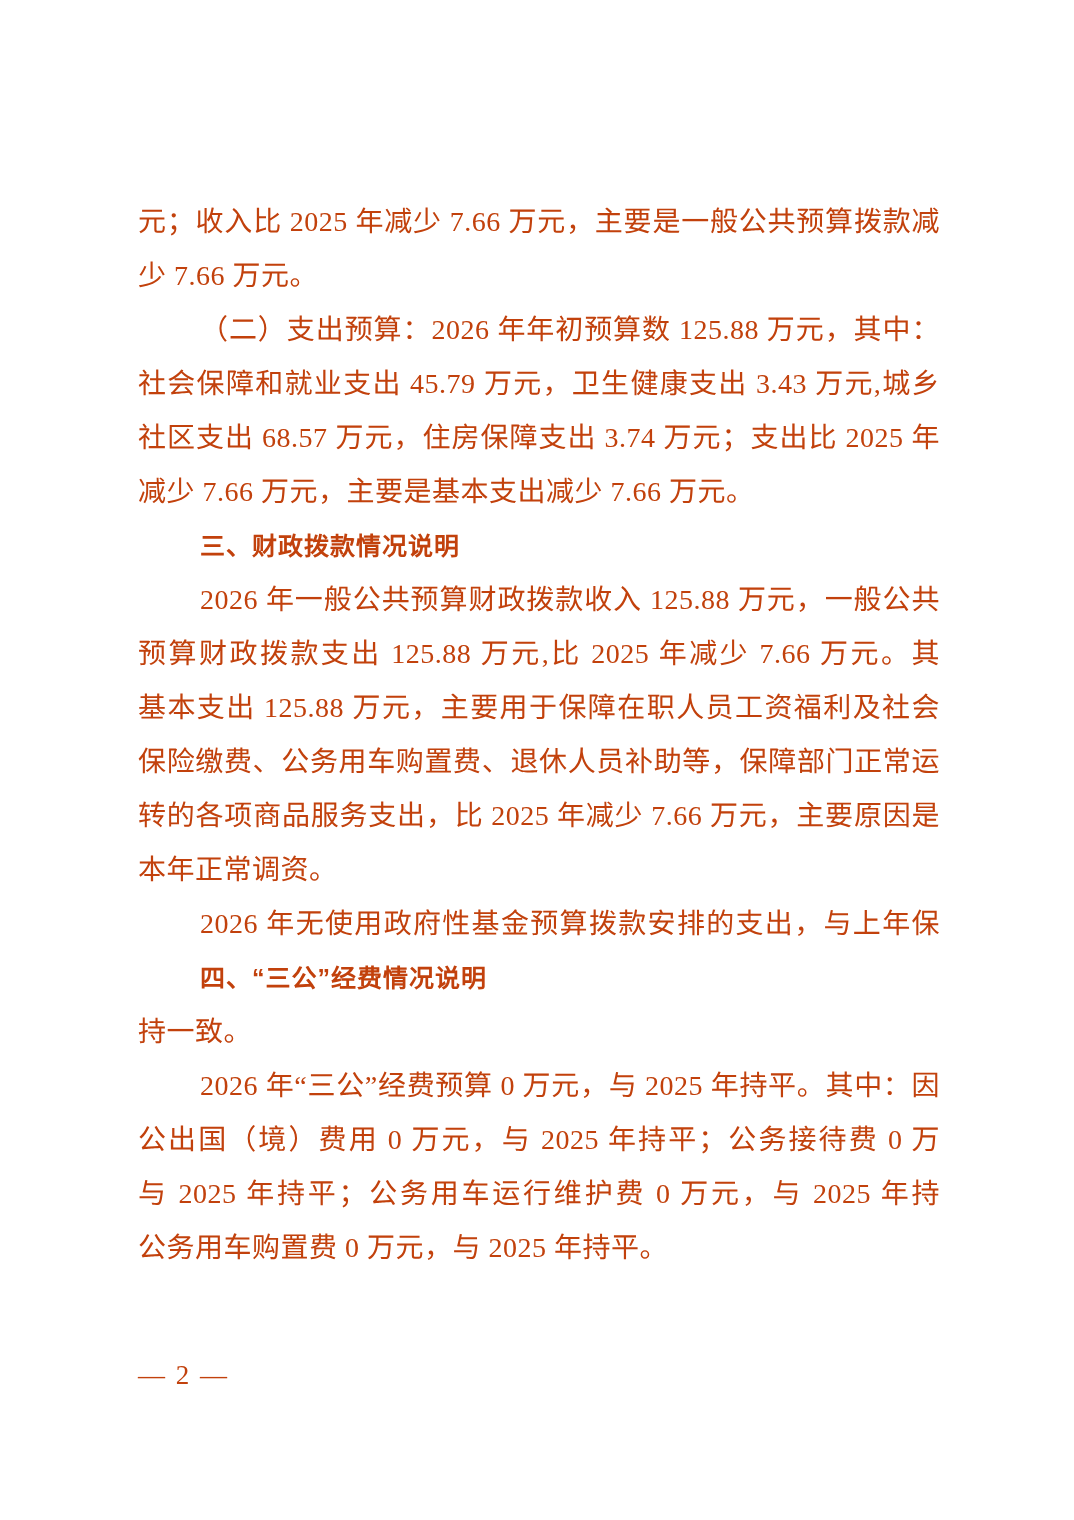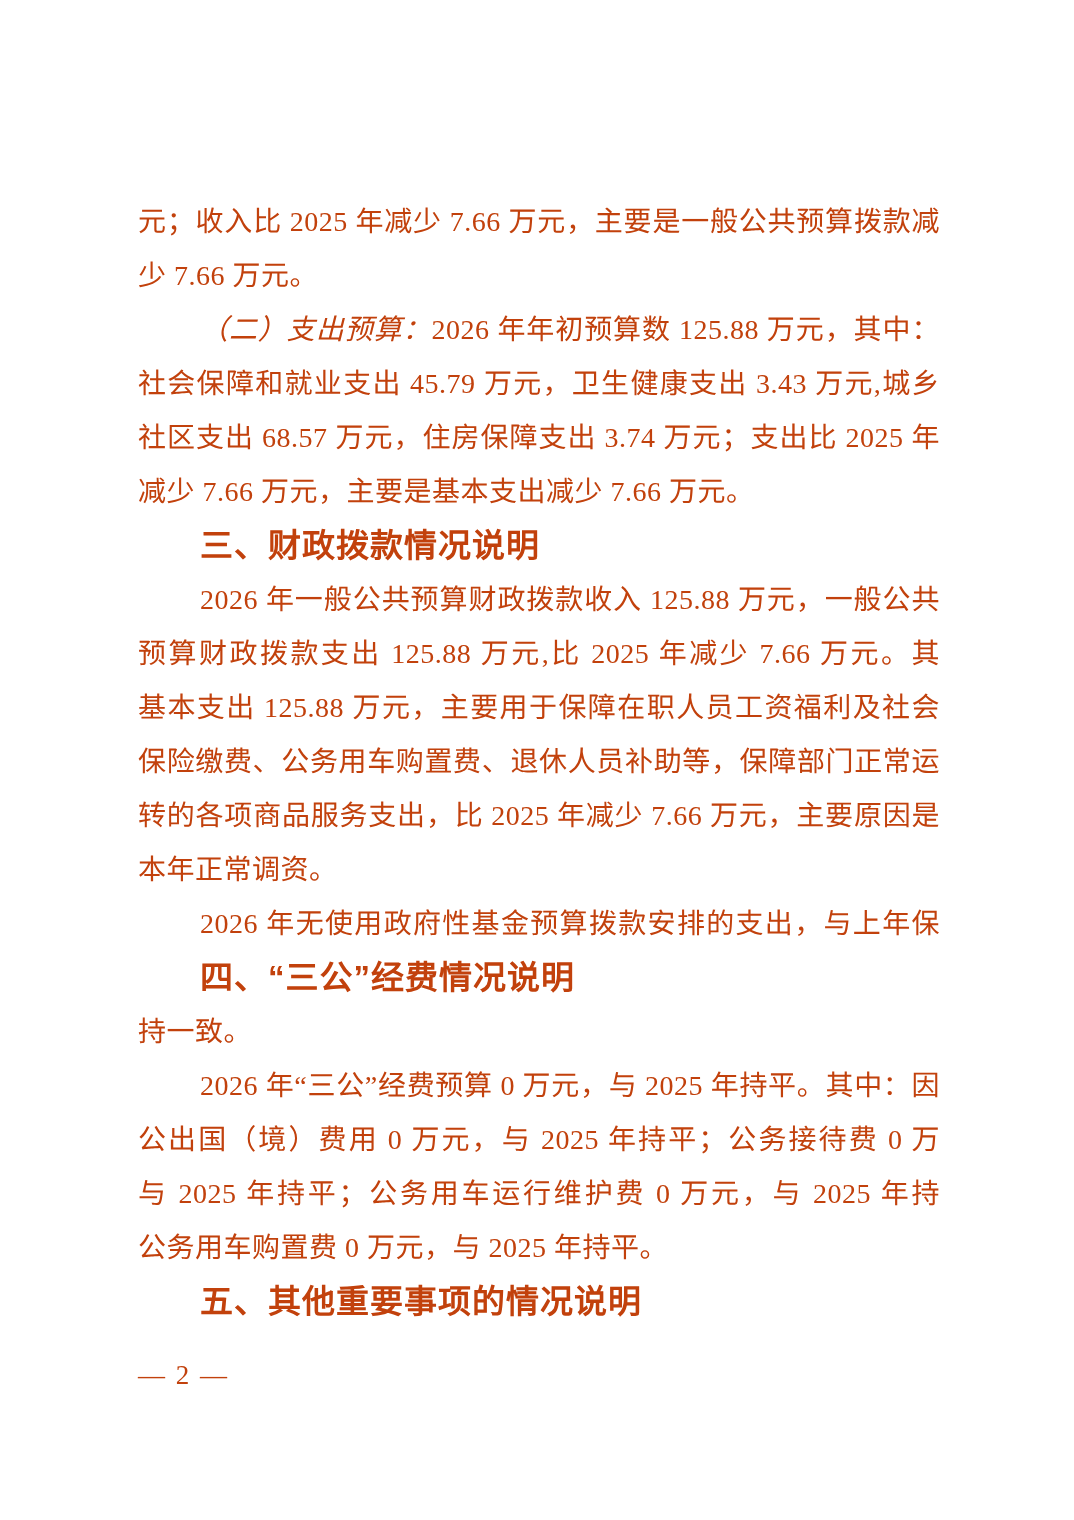--- a/index.html
+++ b/index.html
@@ -36,27 +36,26 @@
   .line.last {
     text-align: center;
     text-align-last: left;
   }
   .line.indent {
     padding-left: 62px;
   }
   .line.heading {
     font-family: "Liberation Sans", "DejaVu Sans", sans-serif;
     font-weight: bold;
-    font-size: 33px;
+    font-size: 25px;
     text-align: left;
     text-align-last: left;
     letter-spacing: 1px;
   }
   .kai {
-    font-style: italic;
   }
   .footer {
     position: absolute;
     left: 138px;
     top: 1352px;
     height: 46px;
     line-height: 46px;
     font-size: 27px;
     letter-spacing: 2px;
   }
@@ -88,18 +87,17 @@
     <div class="line indent">2026 年无使用政府性基金预算拨款安排的支出，与上年保</div>
     <div class="line heading indent">四、“三公”经费情况说明</div>
 
     <div class="line last">持一致。</div>
 
     <div class="line indent">2026 年“三公”经费预算 0 万元，与 2025 年持平。其中：因</div>
     <div class="line">公出国（境）费用 0 万元，与 2025 年持平；公务接待费 0 万元，</div>
     <div class="line">与 2025 年持平；公务用车运行维护费 0 万元，与 2025 年持平；</div>
     <div class="line last">公务用车购置费 0 万元，与 2025 年持平。</div>
 
-    <div class="line heading indent">五、其他重要事项的情况说明</div>
 
   </main>
 
   <div class="footer">— 2 —</div>
 </div>
 
 </body></html>

